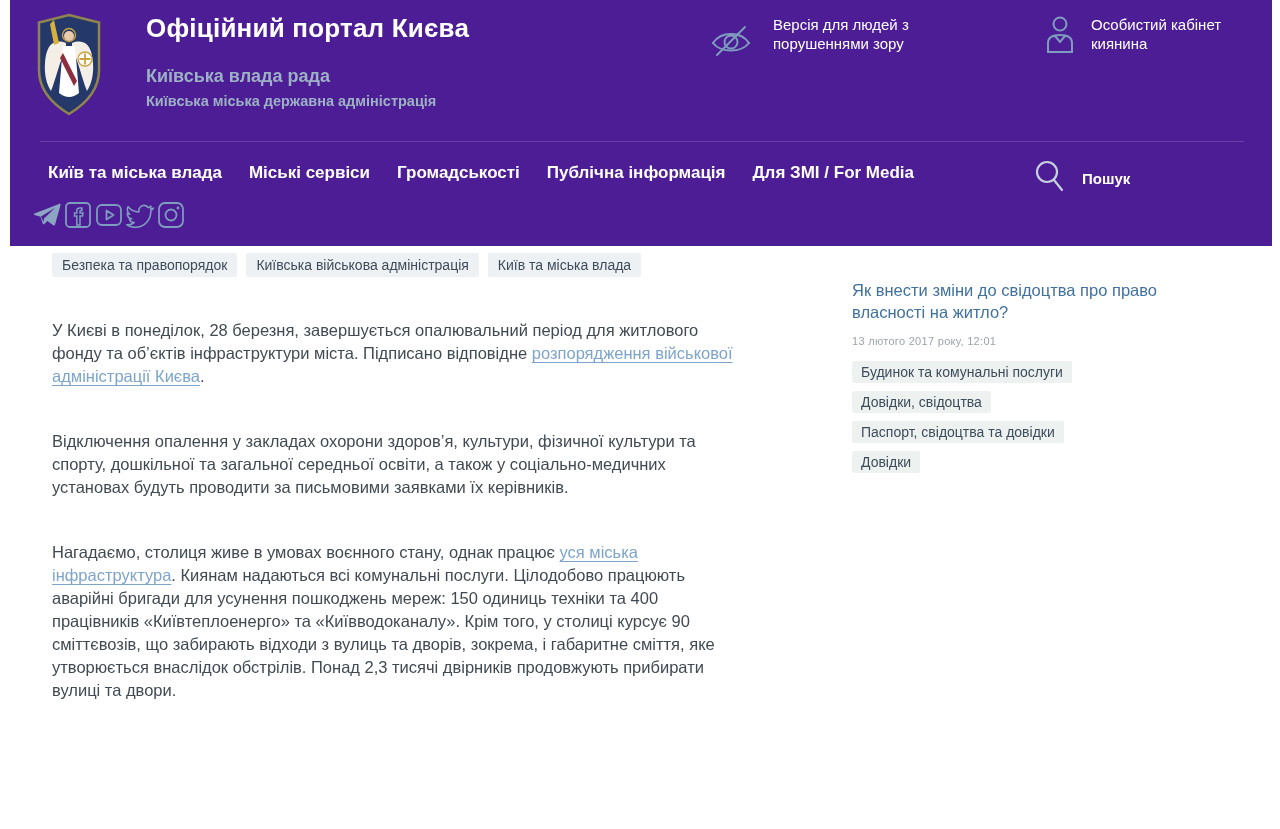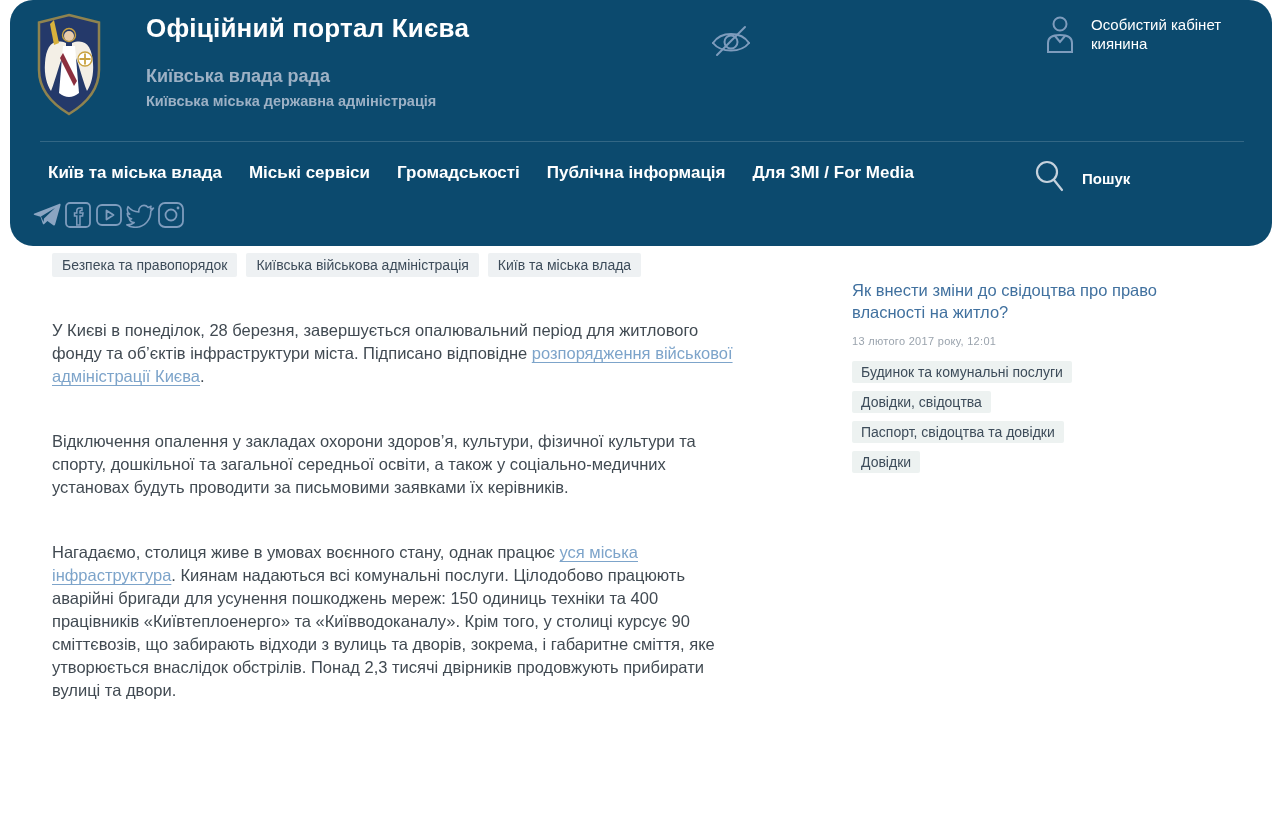--- a/index.html
+++ b/index.html
@@ -2,21 +2,21 @@
 <html><head>
 <meta charset="utf-8">
 <style>
   * { margin:0; padding:0; box-sizing:border-box; }
   html,body { width:1280px; height:829px; background:#ffffff; overflow:hidden;
     font-family:"Liberation Sans", sans-serif; }
   .viewport { position:relative; width:1280px; height:829px; background:#fff; }
 
   
   .site-header { position:absolute; left:10px; right:8px; top:0; height:246px;
-    background:#0c4a6e;border-radius:23px; }
+    background:#4c1d95; }
   .logo { position:absolute; left:23px; top:13px; width:72px; height:104px; cursor:pointer; }
   .brand-text { position:absolute; left:136px; top:13px; color:#fff; }
   .site-title { font-size:26px; font-weight:700; letter-spacing:0.2px; color:#ffffff; cursor:pointer; }
   .site-sub1 { margin-top:22px; font-size:18px; font-weight:700; color:#9db1c5; }
   .site-sub2 { margin-top:6px; font-size:14.5px; font-weight:700; color:#9db1c5; }
 
   .util { position:absolute; display:flex; align-items:flex-start; gap:16px; color:#fff;
     font-size:15px; line-height:19px; cursor:pointer; }
   .util .u-icon { flex:0 0 auto; }
   .util-accessibility { left:695px; top:15px; width:230px; }
@@ -96,20 +96,21 @@
 
     <div class="util util-accessibility">
       <span class="u-icon">
         <svg width="52" height="46" viewBox="0 0 52 46" fill="none" stroke="#7e9cbd" stroke-width="2" stroke-linecap="round">
           <path d="M8 28 C16 16 36 16 44 28"></path>
           <path d="M8 28 C16 38 36 38 44 28"></path>
           <circle cx="26" cy="27" r="6.5"></circle>
           <path d="M12 40 L40 12"></path>
         </svg>
       </span>
+      <span>Версія для людей з порушеннями зору</span>
     </div>
 
     <div class="util util-cabinet">
       <span class="u-icon">
         <svg width="30" height="40" viewBox="0 0 30 40" fill="none" stroke="#7e9cbd" stroke-width="2" stroke-linecap="round">
           <circle cx="15" cy="9" r="6.5"></circle>
           <path d="M3 37 V28 C3 22 9 20 15 20 C21 20 27 22 27 28 V37 Z"></path>
           <path d="M10 21 L15 27 L20 21"></path>
         </svg>
       </span>

